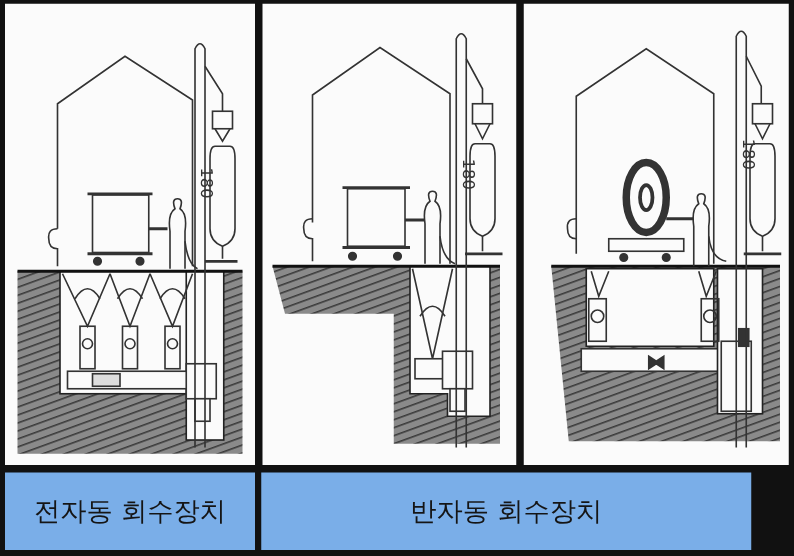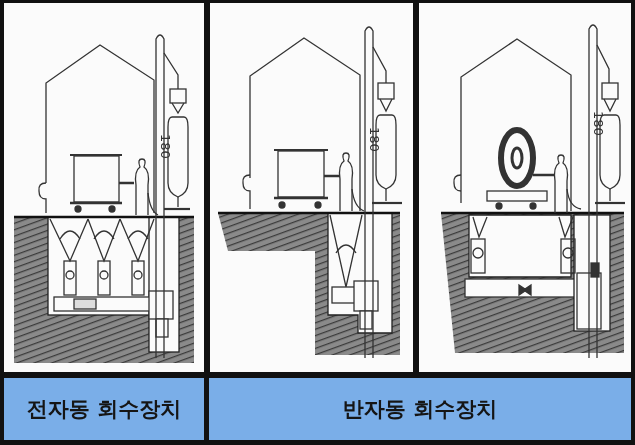--- a/index.html
+++ b/index.html
@@ -4,23 +4,23 @@
 <style>
   html, body { margin: 0; padding: 0; }
   body { width: 635px; height: 445px; background: #111; position: relative; overflow: hidden;
          font-family: "DejaVu Sans", "Liberation Sans", sans-serif; }
   .panel { position: absolute; top: 3px; height: 369px; background: #fbfbfb; box-sizing: border-box; }
   .panel svg { position: absolute; left: 0; top: 0; width: 100%; height: 100%; }
   #p1 { left: 4px; width: 200px; }
   #p2 { left: 210px; width: 203px; }
   #p3 { left: 419px; width: 212px; }
   .label-bar { position: absolute; top: 378px; height: 62px; background: #7aaee8; display: flex; align-items: center; justify-content: center;
-               color: #151515; font-size: 21px; font-weight: bold; letter-spacing: 0px; }
+               color: #151515; font-size: 21px; font-weight: normal; letter-spacing: 0px; }
   #lb1 { left: 4px; width: 200px; }
-  #lb2 { left: 209px; width: 422px; }
+  #lb2 { left: 209px; width: 392px; }
 </style>
 </head>
 <body>
 
 <svg width="0" height="0" style="position:absolute">
   <defs>
     <pattern id="soil" width="6" height="6" patternUnits="userSpaceOnUse" patternTransform="rotate(70)">
       <rect width="6" height="6" fill="#8a8a8a"></rect>
       <line x1="0" y1="0" x2="0" y2="6" stroke="#3a3a3a" stroke-width="2.5"></line>
     </pattern>

